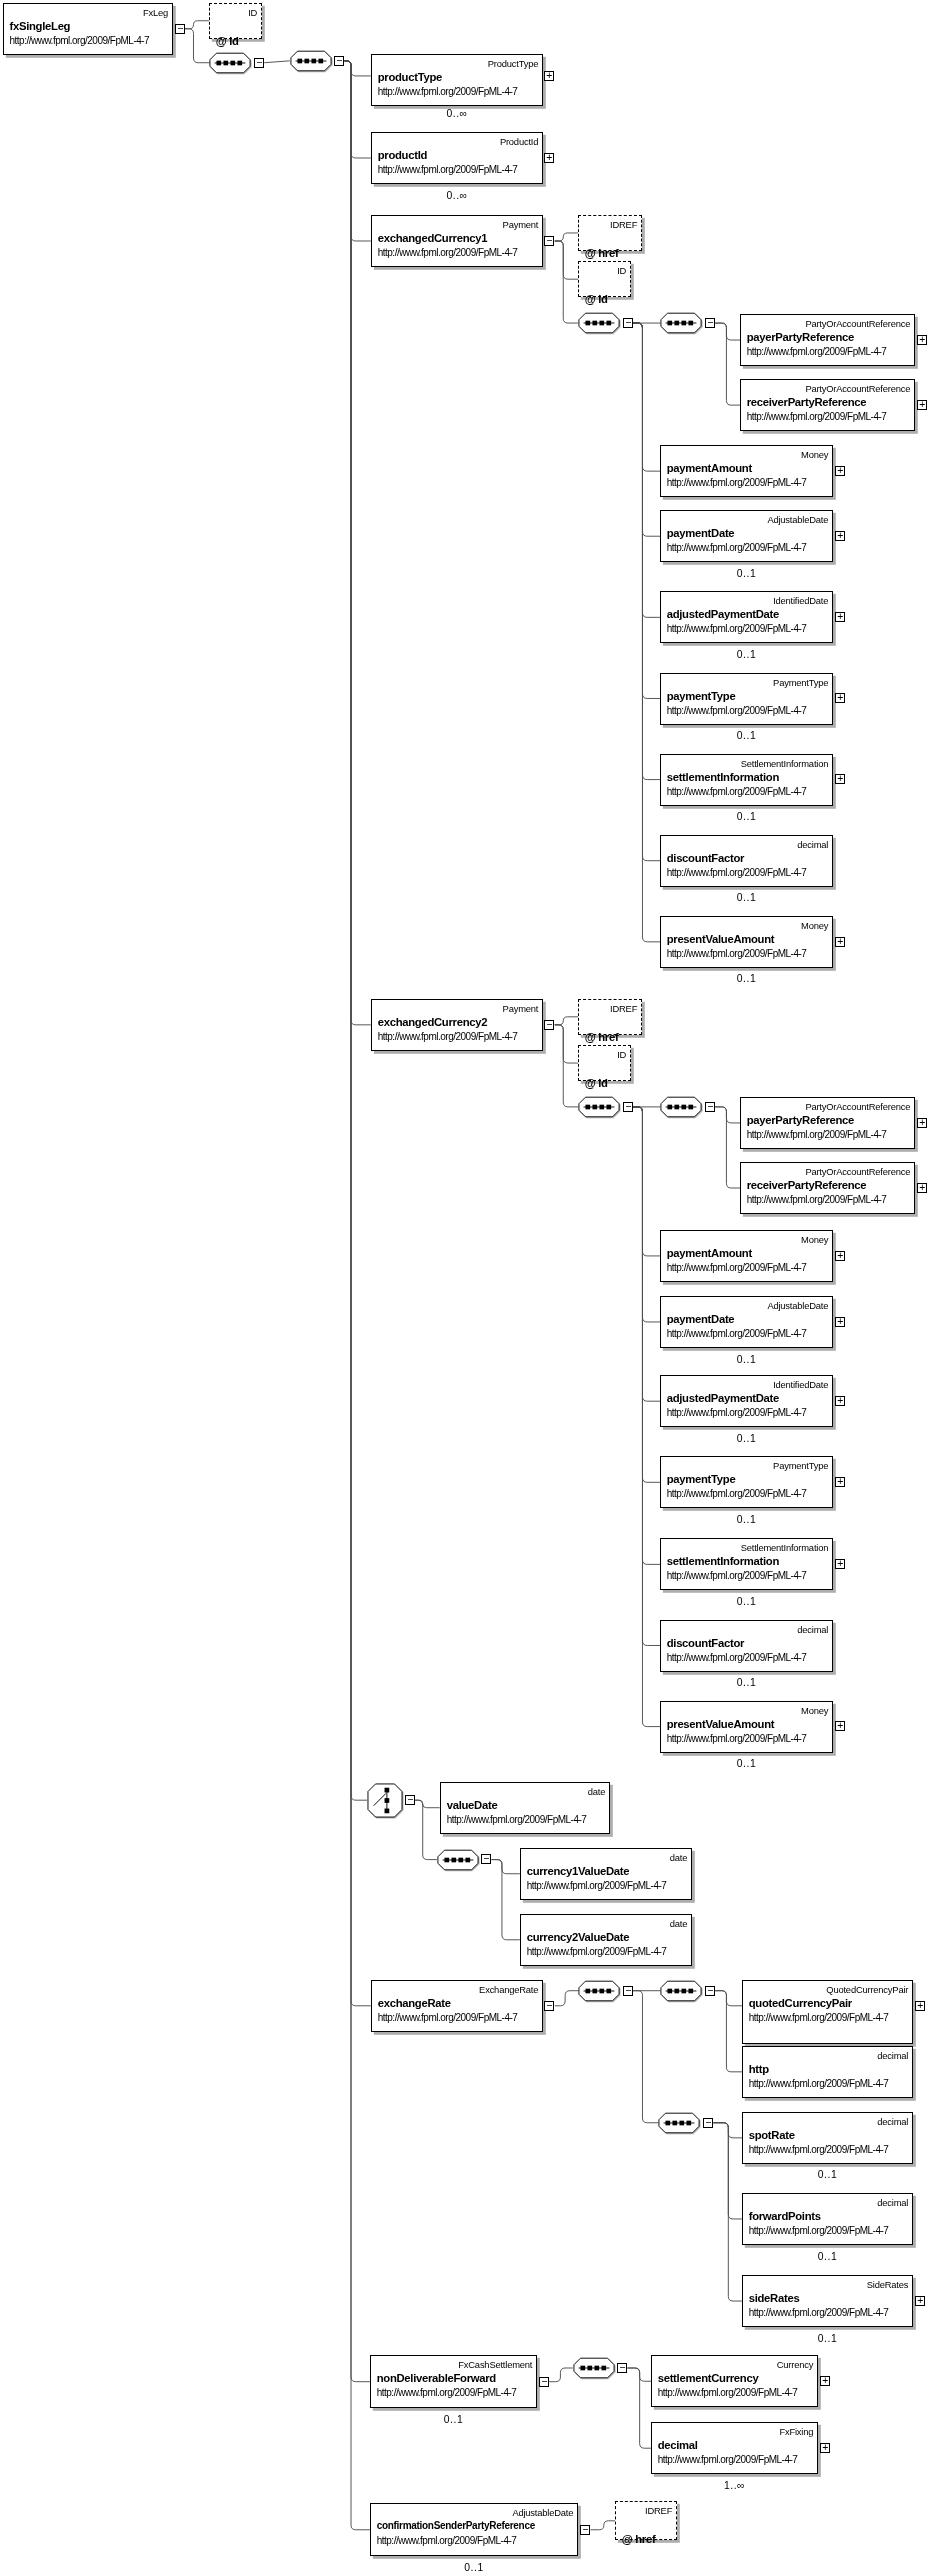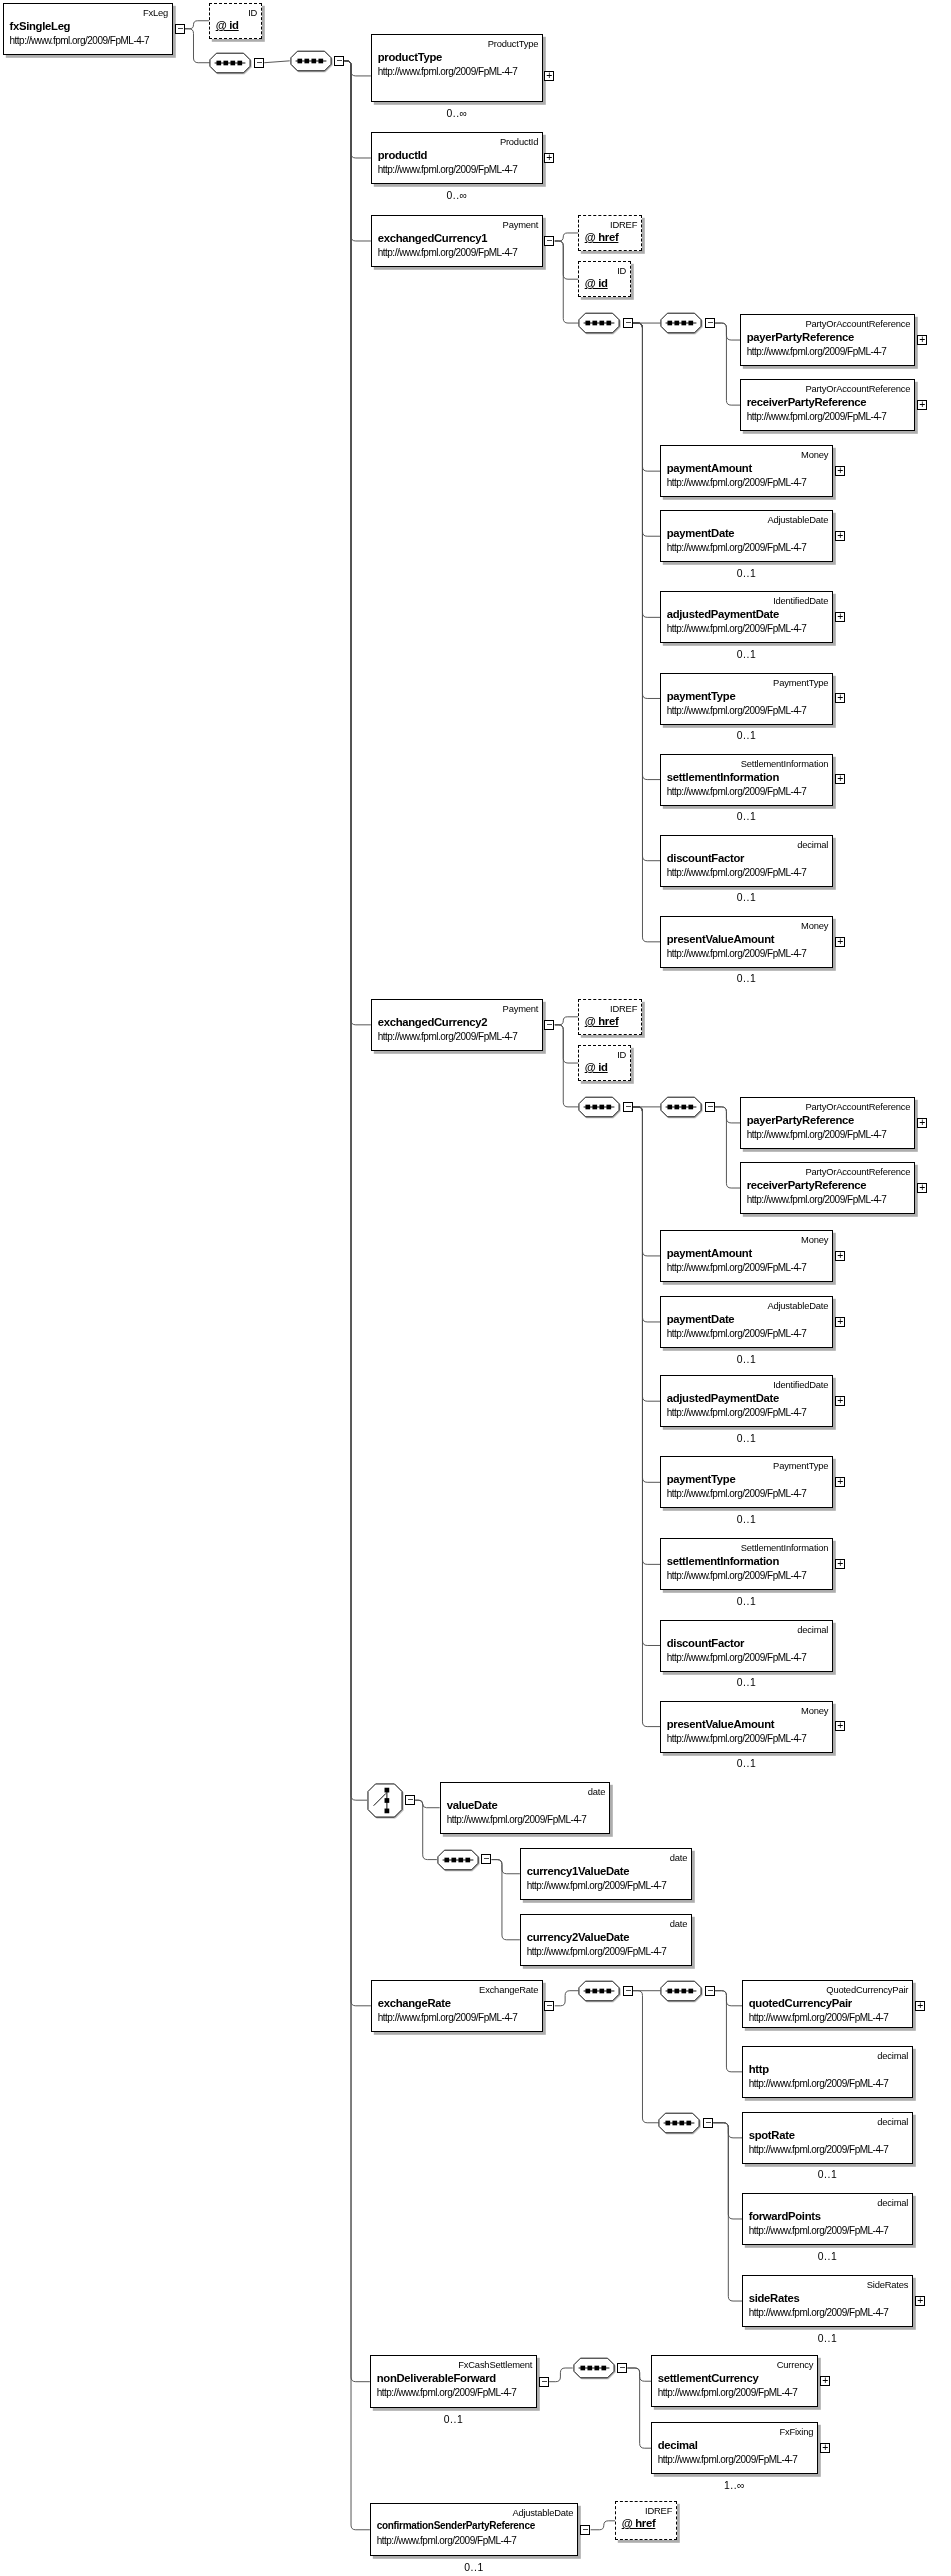--- a/index.html
+++ b/index.html
@@ -9,21 +9,21 @@
   path.edge{fill:none;stroke:#4d4d4d;stroke-width:1;}
   .node{position:absolute;background:#fff;border:0.9px solid #000;
         box-shadow:2.8px 2.8px 0 #adadad;box-sizing:border-box;z-index:2;}
   .node.attr{border-style:dashed;}
   .ntype{display:block;text-align:right;font-size:9.4px;line-height:11.3px;
          margin:2.8px 3.8px 0 0;white-space:nowrap;letter-spacing:-0.2px;}
   .nlabel{display:block;font-size:11.3px;line-height:14px;font-weight:bold;
           margin:0.9px 0 0 5.7px;white-space:nowrap;letter-spacing:-0.3px;}
   .nurl{display:block;font-size:10px;line-height:11.3px;margin:1.9px 0 0 5.7px;
         white-space:nowrap;letter-spacing:-0.5px;}
-  .attr .nlabel{margin-top:0;text-decoration:underline;}
+  .attr .nlabel{margin-top:16px;}
   .exp{position:absolute;width:10.4px;height:10.4px;border:0.9px solid #000;background:#fff;
        font-size:10.4px;line-height:7.5px;text-align:center;box-sizing:border-box;
        z-index:3;cursor:pointer;font-weight:normal;}
   .occ{position:absolute;font-size:10.4px;text-align:center;z-index:2;letter-spacing:0.5px;}
   .comp{position:absolute;z-index:2;}
   .comp svg{display:block;filter:drop-shadow(1.9px 1.9px 0 #b5b5b5);}
 </style>
 </head>
 <body>
 
@@ -108,21 +108,21 @@
       <svg width="42" height="22" viewBox="0 0 45 23">
         <path d="M8 1 H37 L44 8 V15 L37 22 H8 L1 15 V8 Z" fill="#fff" stroke="#000"></path>
         <line x1="6" y1="11.5" x2="39" y2="11.5" stroke="#000"></line>
         <rect x="8" y="9" width="5" height="5" fill="#000"></rect>
         <rect x="15.5" y="9" width="5" height="5" fill="#000"></rect>
         <rect x="23" y="9" width="5" height="5" fill="#000"></rect>
         <rect x="30.5" y="9" width="5" height="5" fill="#000"></rect>
       </svg>
     </div>
     <div class="exp" style="left: 334px; top: 56px;">−</div>
-    <div class="node" style="left: 371px; top: 34px; width: 172px; height: 68px;">
+    <div class="node" style="left: 371px; top: 54px; width: 172px; height: 52px;">
       <span class="ntype">ProductType</span>
       <span class="nlabel">productType</span>
       <span class="nurl">http://www.fpml.org/2009/FpML-4-7</span>
     </div>
     <div class="exp" style="left: 544px; top: 71px;">+</div>
     <div class="occ" style="left: 371px; top: 108px; width: 172px;">0..∞</div>
     <div class="node" style="left: 371px; top: 132px; width: 172px; height: 52px;">
       <span class="ntype">ProductId</span>
       <span class="nlabel">productId</span>
       <span class="nurl">http://www.fpml.org/2009/FpML-4-7</span>
@@ -377,21 +377,21 @@
       <svg width="42" height="22" viewBox="0 0 45 23">
         <path d="M8 1 H37 L44 8 V15 L37 22 H8 L1 15 V8 Z" fill="#fff" stroke="#000"></path>
         <line x1="6" y1="11.5" x2="39" y2="11.5" stroke="#000"></line>
         <rect x="8" y="9" width="5" height="5" fill="#000"></rect>
         <rect x="15.5" y="9" width="5" height="5" fill="#000"></rect>
         <rect x="23" y="9" width="5" height="5" fill="#000"></rect>
         <rect x="30.5" y="9" width="5" height="5" fill="#000"></rect>
       </svg>
     </div>
     <div class="exp" style="left: 705px; top: 1986px;">−</div>
-    <div class="node" style="left: 742px; top: 1980px; width: 171px; height: 48px;">
+    <div class="node" style="left: 742px; top: 1980px; width: 171px; height: 64px;">
       <span class="ntype">QuotedCurrencyPair</span>
       <span class="nlabel">quotedCurrencyPair</span>
       <span class="nurl">http://www.fpml.org/2009/FpML-4-7</span>
     </div>
     <div class="exp" style="left: 915px; top: 2001px;">+</div>
     <div class="node" style="left: 742px; top: 2046px; width: 171px; height: 52px;">
       <span class="ntype">decimal</span>
       <span class="nlabel">http</span>
       <span class="nurl">http://www.fpml.org/2009/FpML-4-7</span>
     </div>

